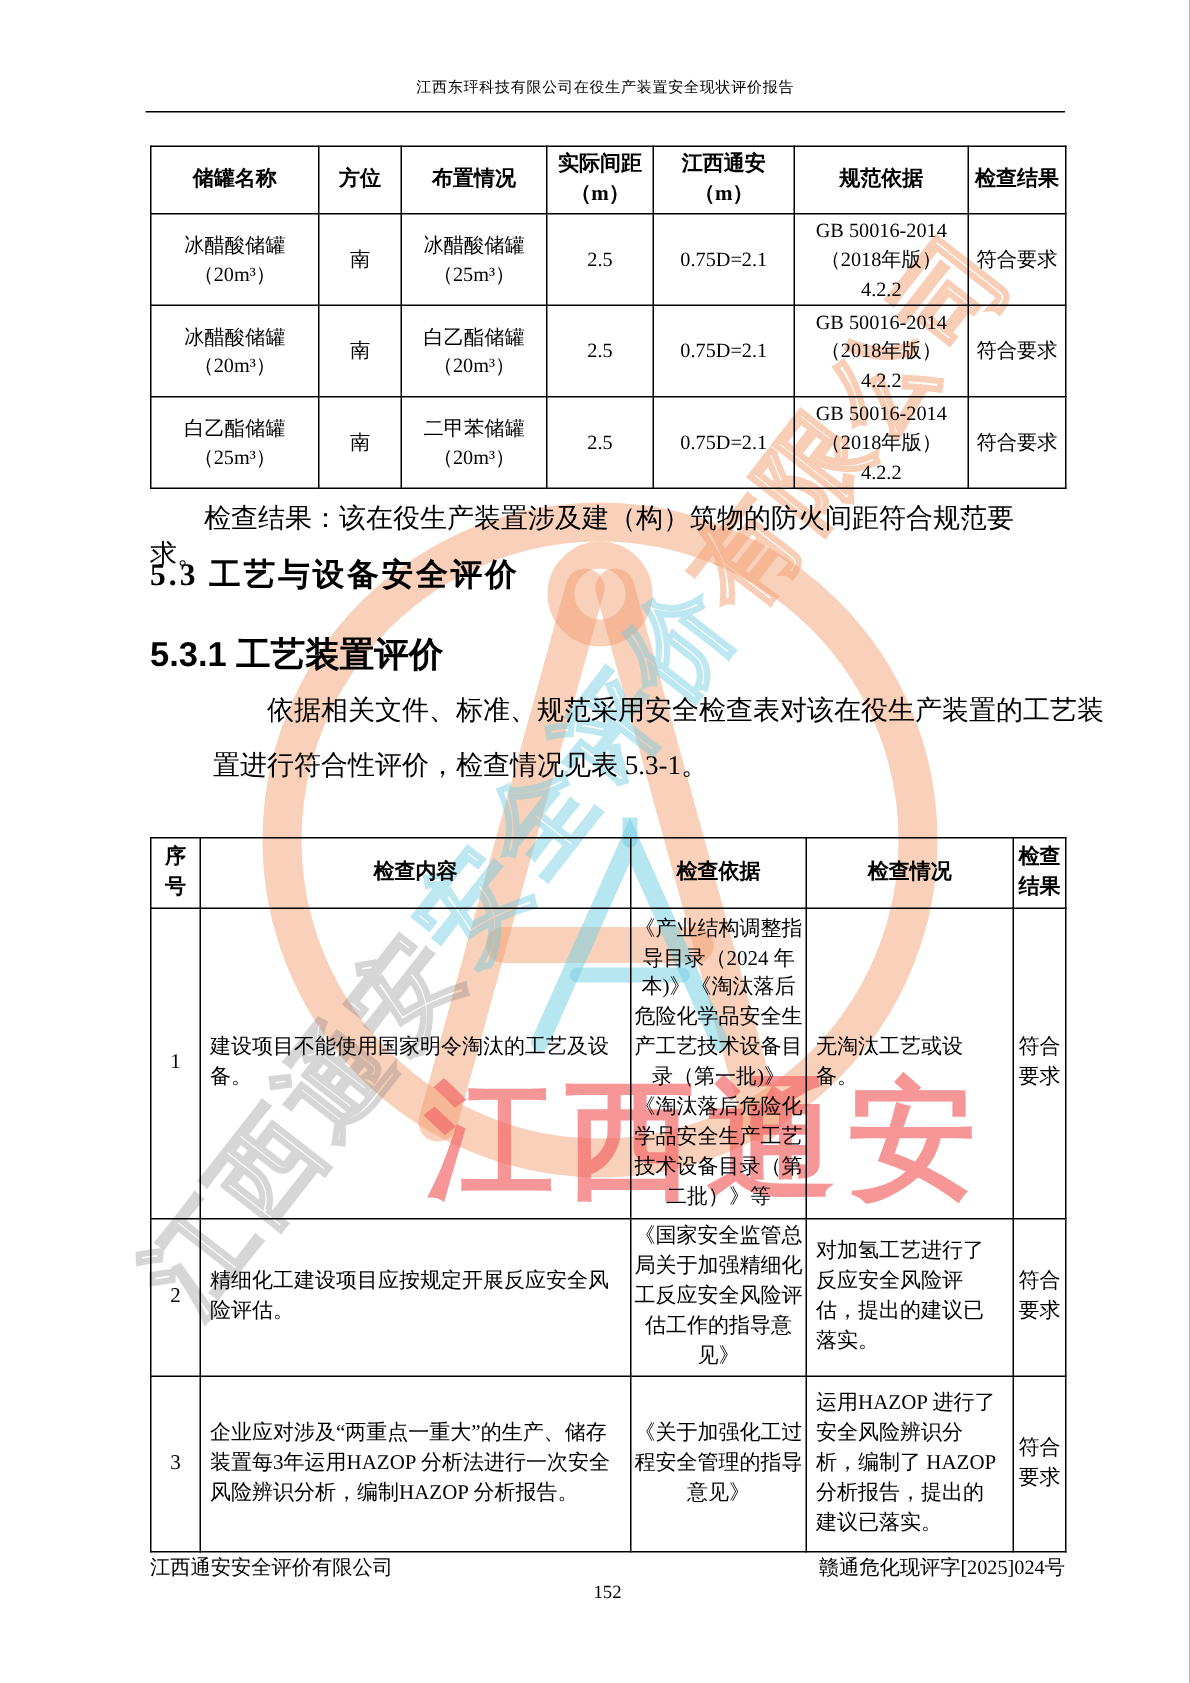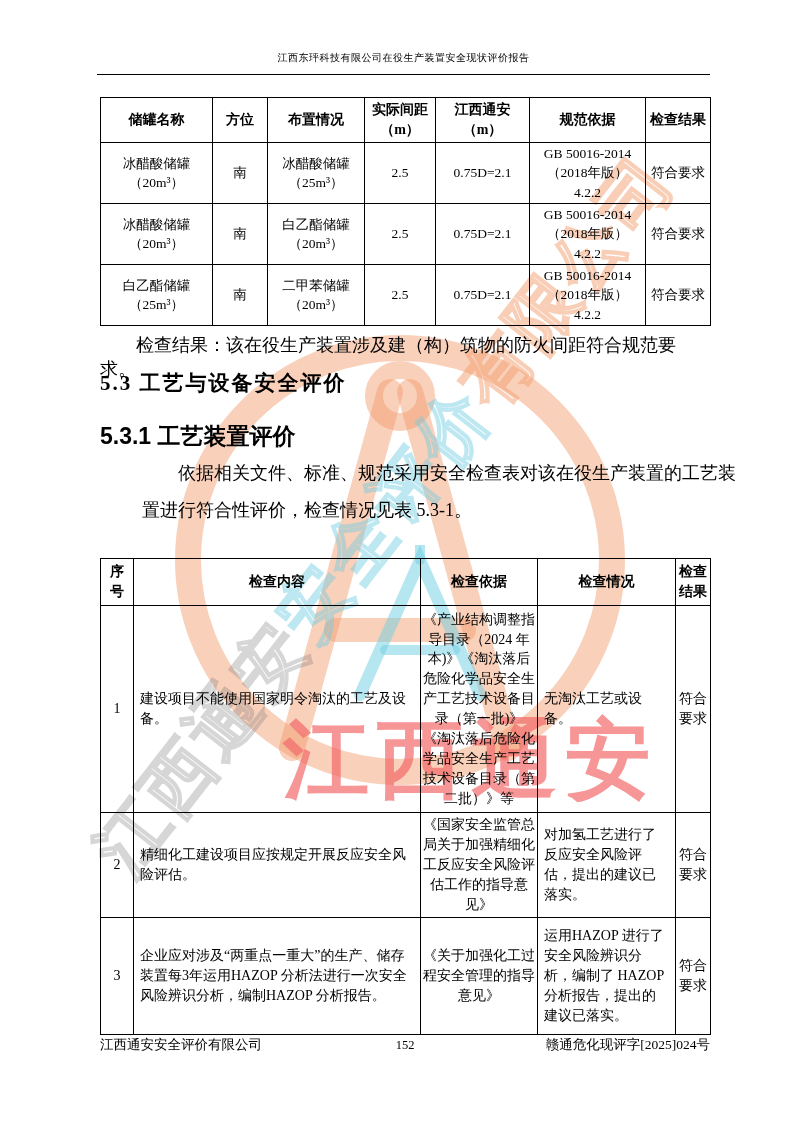--- a/index.html
+++ b/index.html
@@ -70,21 +70,21 @@
   }
   .tbl-caption{
     position:absolute;top:533px;left:100px;width:610px;
     text-align:center;font-weight:bold;font-size:15px;letter-spacing:1px;
   }
   .doc-footer{
     position:absolute;top:1036px;left:100px;width:610px;
     font-size:13.5px;
   }
   .doc-footer .f-left{position:absolute;left:0;top:0;}
-  .doc-footer .f-center{position:absolute;left:0;right:0;text-align:center;top:2px;font-size:12.5px;}
+  .doc-footer .f-center{position:absolute;left:0;right:0;text-align:center;top:18px;font-size:12.5px;}
   .doc-footer .f-right{position:absolute;right:0;top:0;}
 </style>
 </head>
 <body>
 
 <div class="page">
 
   <div class="wm">
     <svg style="position:absolute;left:140px;top:300px" width="520" height="520" viewBox="0 0 520 520">
       <circle cx="260" cy="260" r="212" fill="none" stroke="rgba(243,157,110,0.48)" stroke-width="26"></circle>

